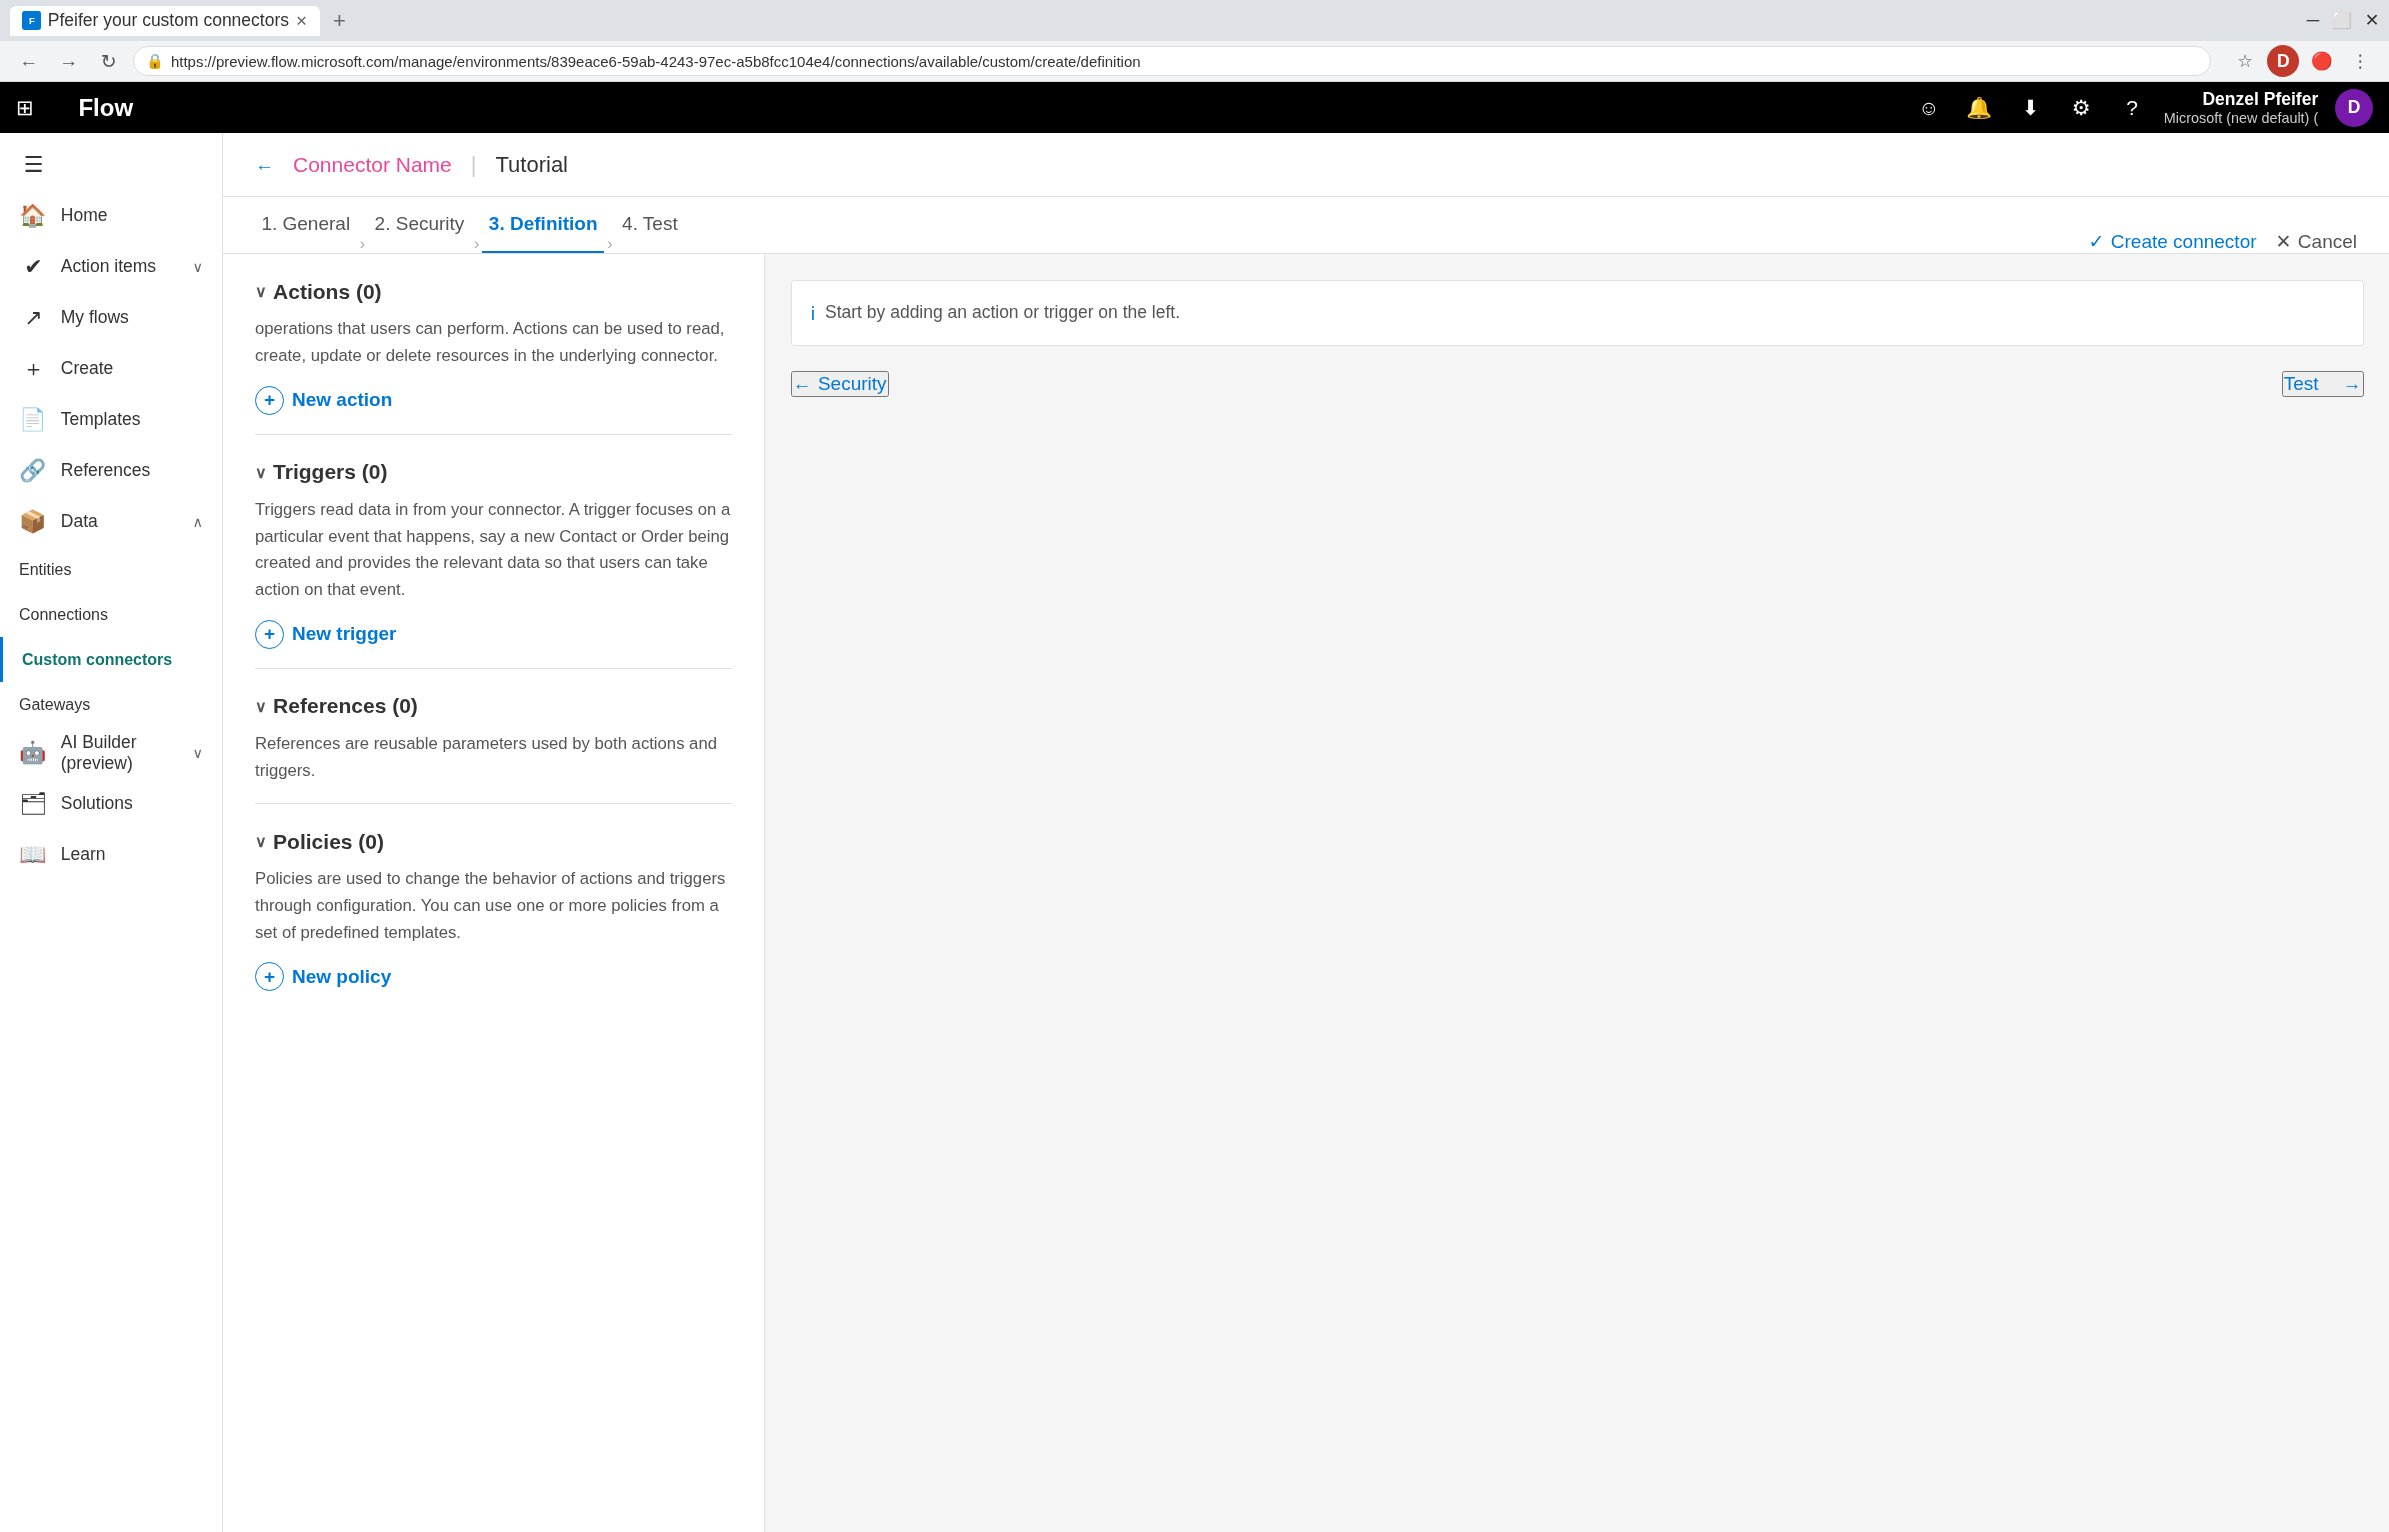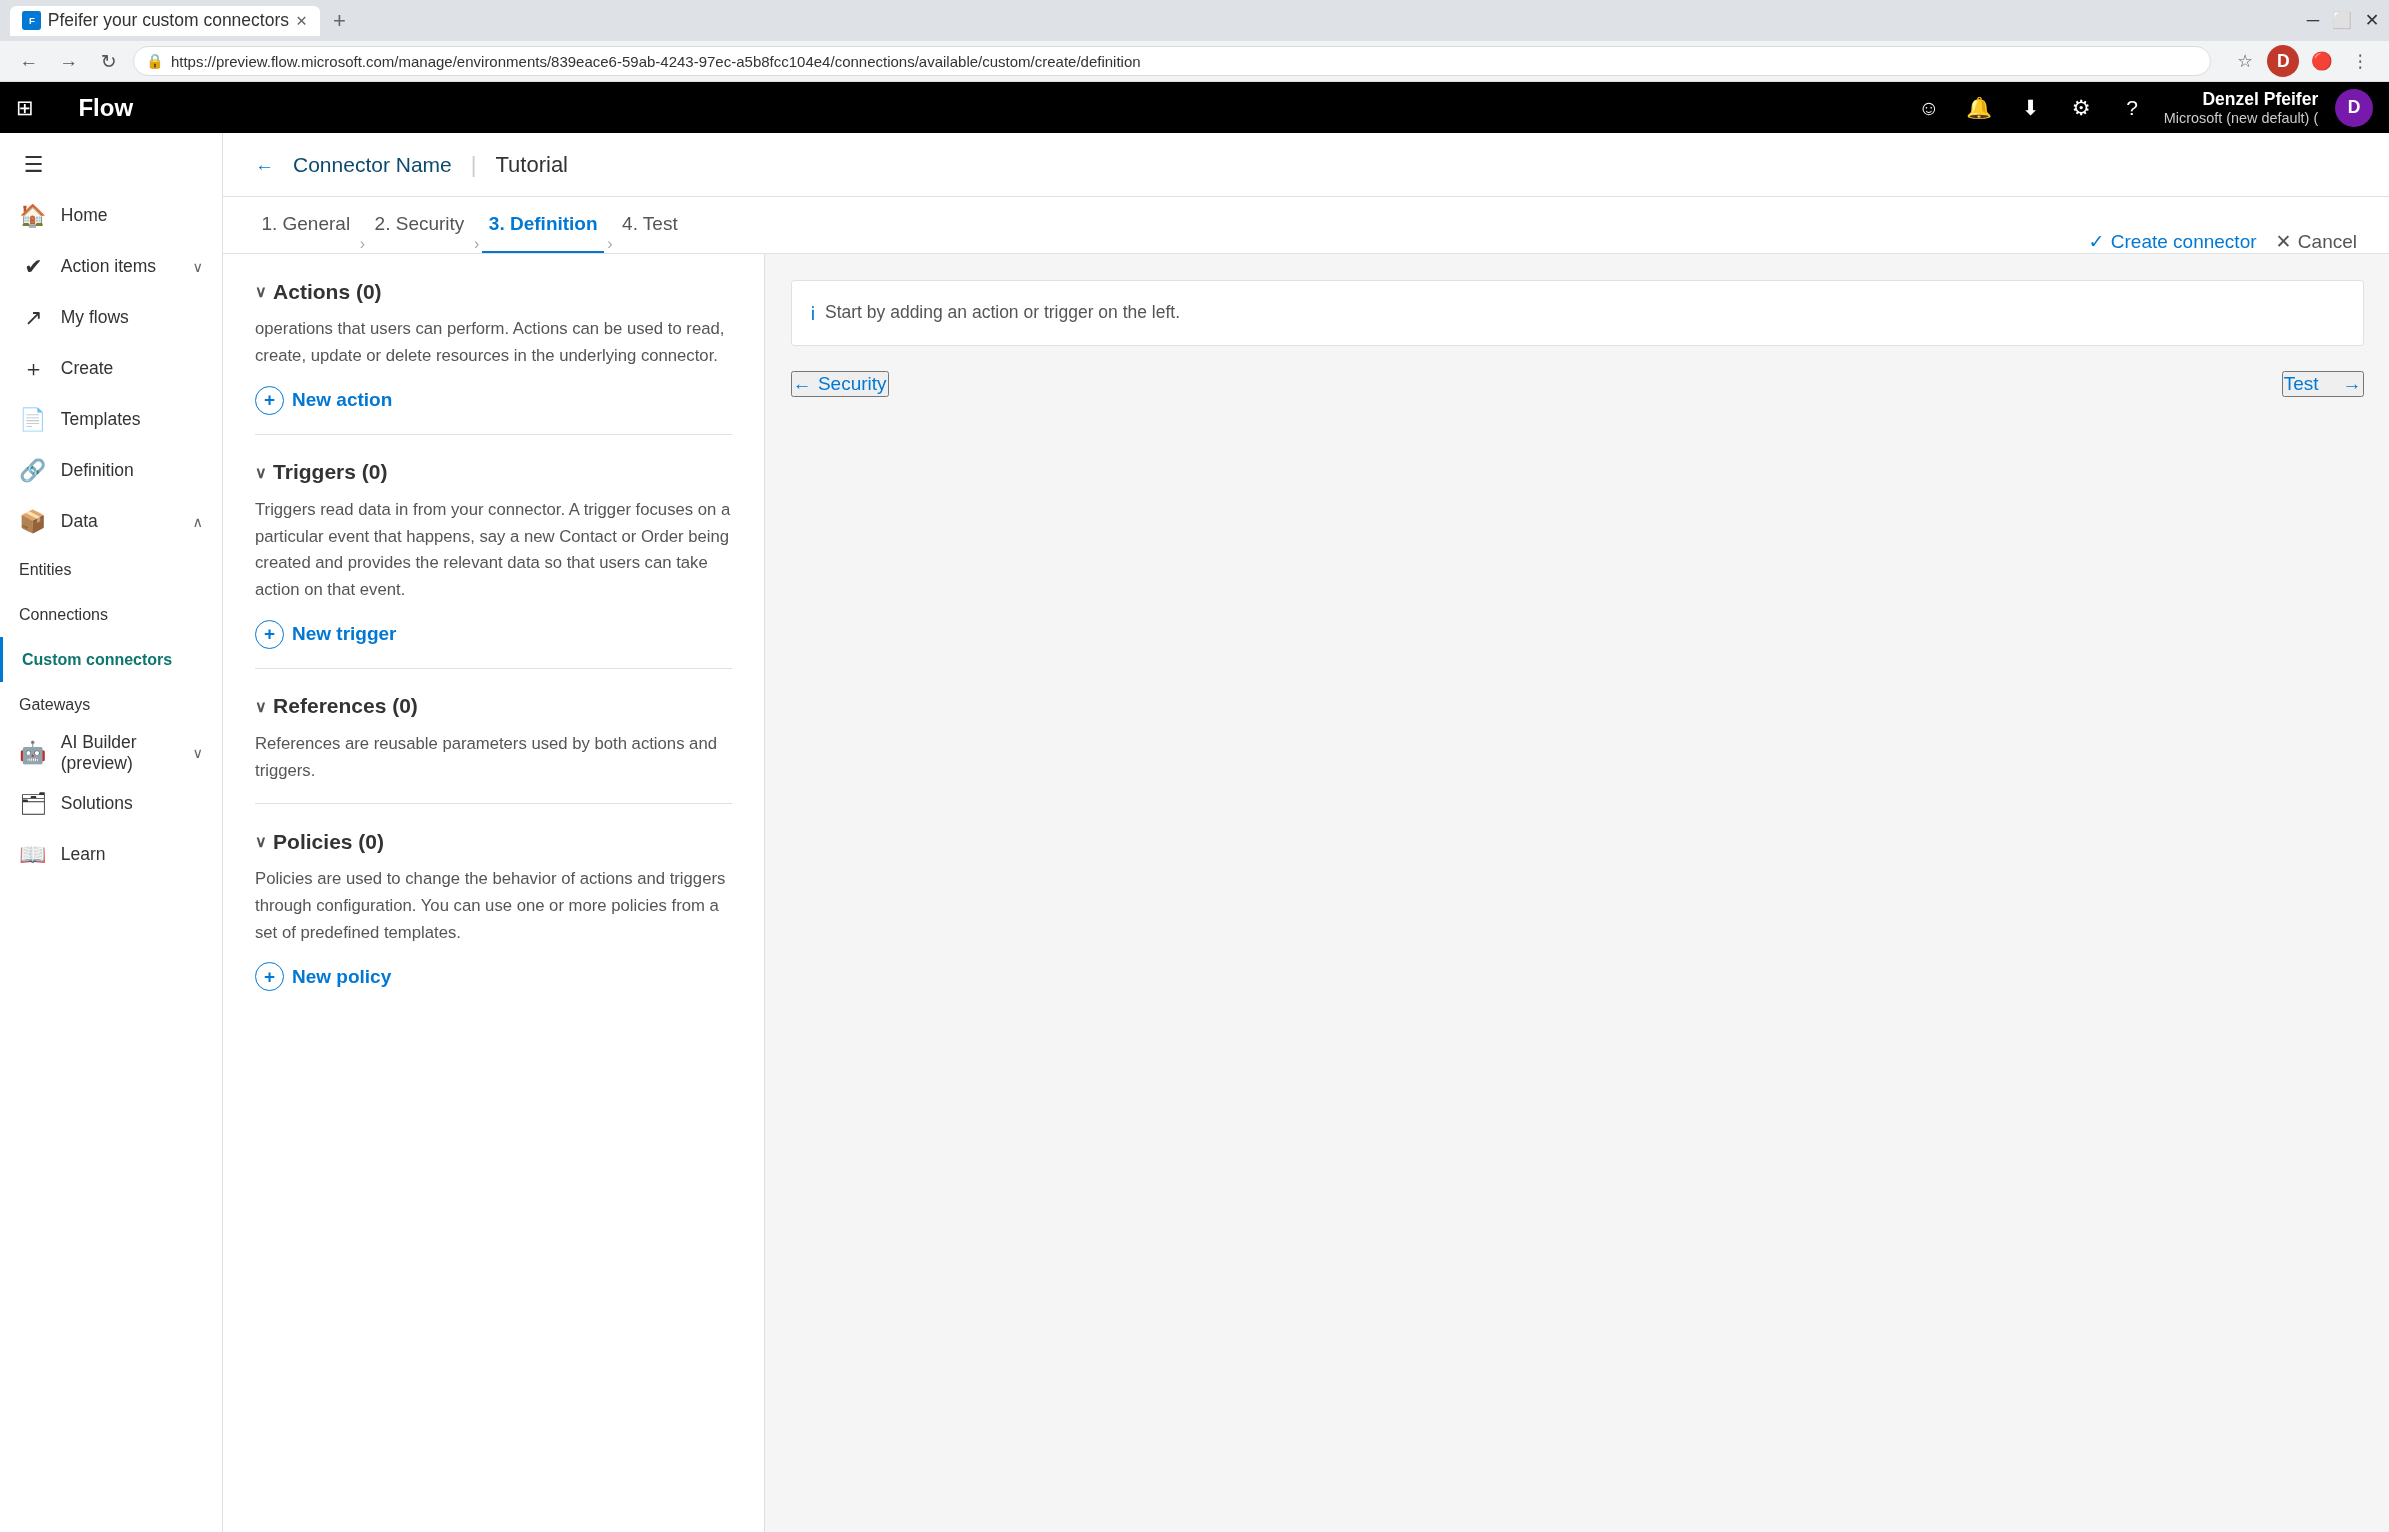--- a/index.html
+++ b/index.html
@@ -45,21 +45,21 @@
     .sidebar-chevron { font-size: 14.4px; color: #666; }
     .sidebar-sub-item { height: 45px; display: flex; align-items: center; font-size: 16px; color: #333; cursor: pointer; padding: 0 19px; }
     .sidebar-sub-item.active { color: #0078d4; font-weight: 600; }
 
     
     .content { flex: 1; display: flex; flex-direction: column; overflow: hidden; background: #f5f5f5; }
 
     
     .content-header { background: #fff; border-bottom: 0.8px solid #e0e0e0; padding: 0 32px; height: 64px; display: flex; align-items: center; gap: 19px; flex-shrink: 0; }
     .back-btn { background: none; border: none; cursor: pointer; color: #0078d4; font-size: 19px; display: flex; align-items: center; }
-    .connector-name { font-size: 21px; color: #0c4a6e; }
+    .connector-name { font-size: 21px; color: #ec4899; }
     .tutorial-label { font-size: 22px; color: #333; font-weight: 400; }
 
     
     .wizard-steps { background: #fff; border-bottom: 0.8px solid #e0e0e0; padding: 0 32px; height: 57px; display: flex; align-items: flex-end; gap: 0; flex-shrink: 0; }
     .wizard-step { display: flex; align-items: center; gap: 8px; padding: 0 6.4px; height: 100%; cursor: pointer; font-size: 19px; color: #555; border-bottom: 2.4px solid transparent; position: relative; }
     .wizard-step.active { color: #0078d4; border-bottom: 2.4px solid #0078d4; font-weight: 600; }
     .wizard-step-chevron { color: #aaa; font-size: 16px; margin: 0 3.2px; }
     .wizard-spacer { flex: 1; }
     .create-connector-btn { display: flex; align-items: center; gap: 6.4px; color: #0078d4; font-size: 19px; cursor: pointer; background: none; border: none; }
     .cancel-btn { display: flex; align-items: center; gap: 6.4px; color: #555; font-size: 19px; cursor: pointer; background: none; border: none; margin-left: 19px; }
@@ -162,21 +162,21 @@
           <div class="sidebar-item">
             <span class="sidebar-icon">＋</span>
             <span class="sidebar-label">Create</span>
           </div>
           <div class="sidebar-item">
             <span class="sidebar-icon">📄</span>
             <span class="sidebar-label">Templates</span>
           </div>
           <div class="sidebar-item">
             <span class="sidebar-icon">🔗</span>
-            <span class="sidebar-label">Definition</span>
+            <span class="sidebar-label">References</span>
           </div>
           <div class="sidebar-item">
             <span class="sidebar-icon">📦</span>
             <span class="sidebar-label">Data</span>
             <span class="sidebar-chevron">∧</span>
           </div>
           <div class="sidebar-sub-item">
             <span>Entities</span>
           </div>
           <div class="sidebar-sub-item">

